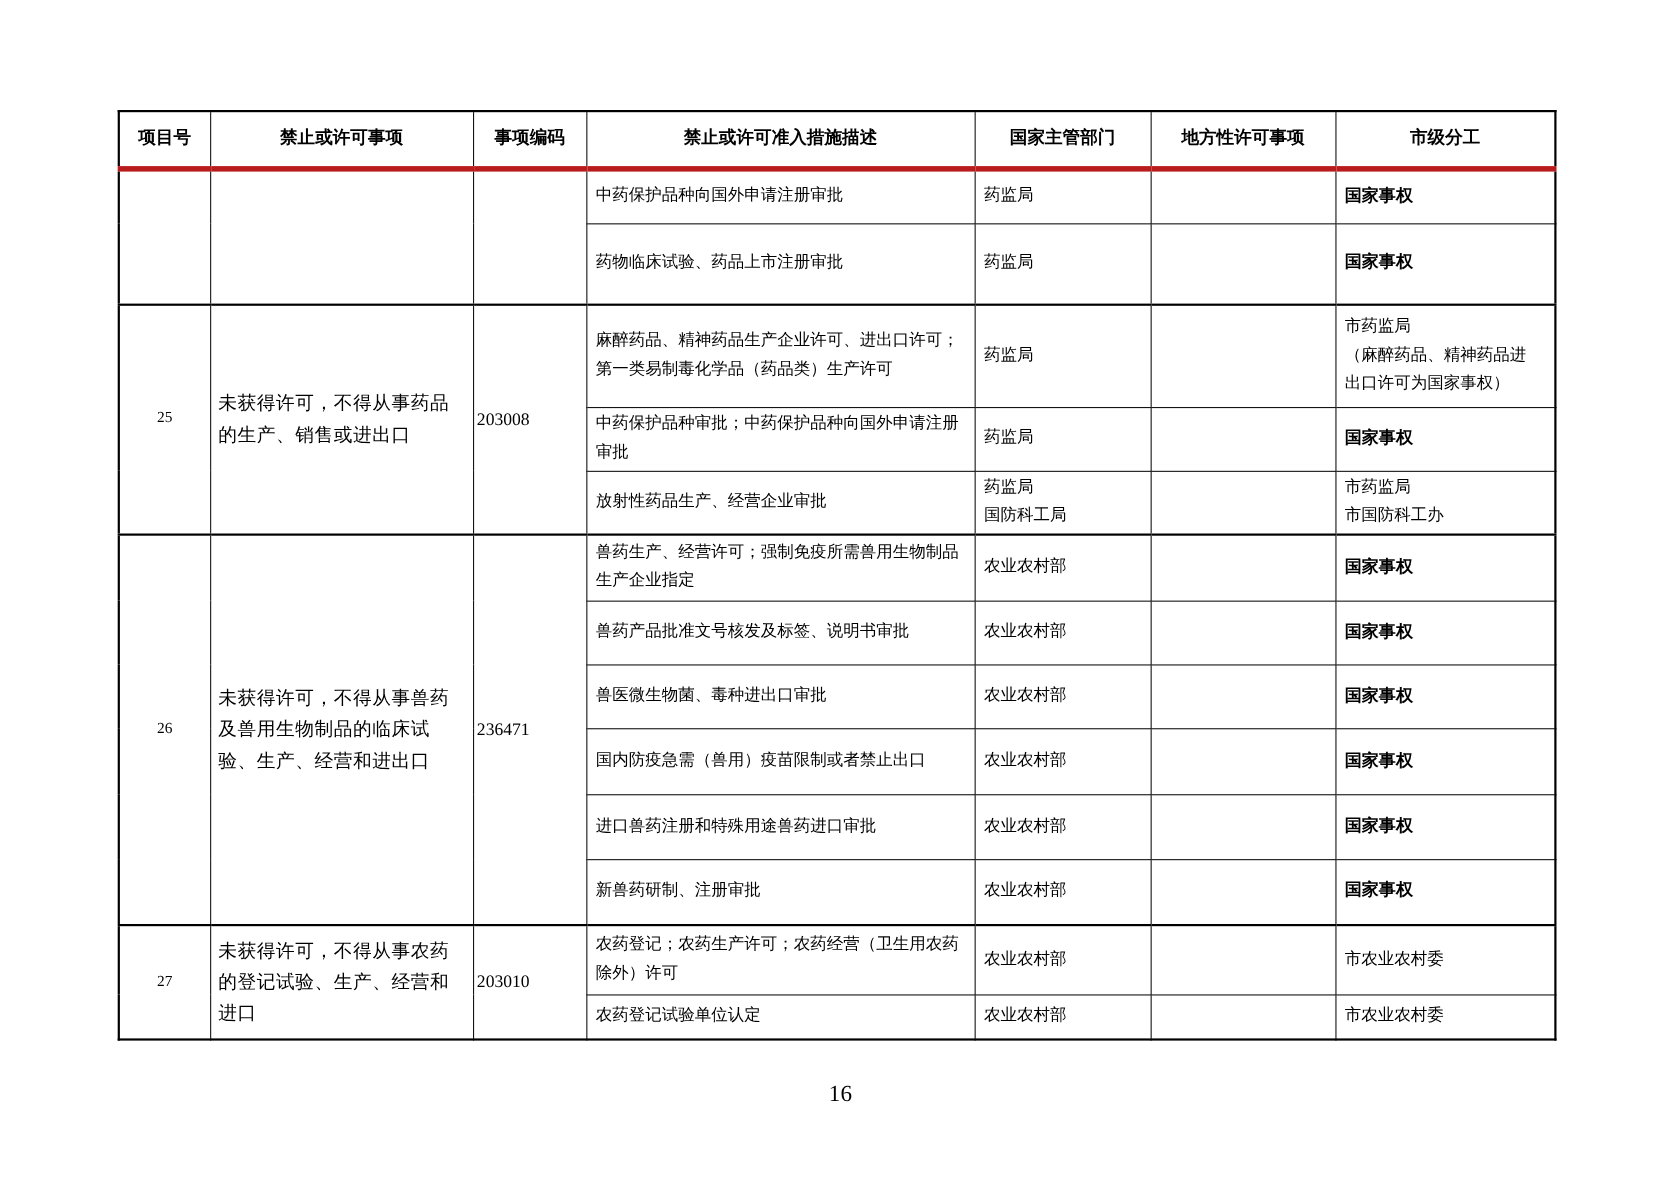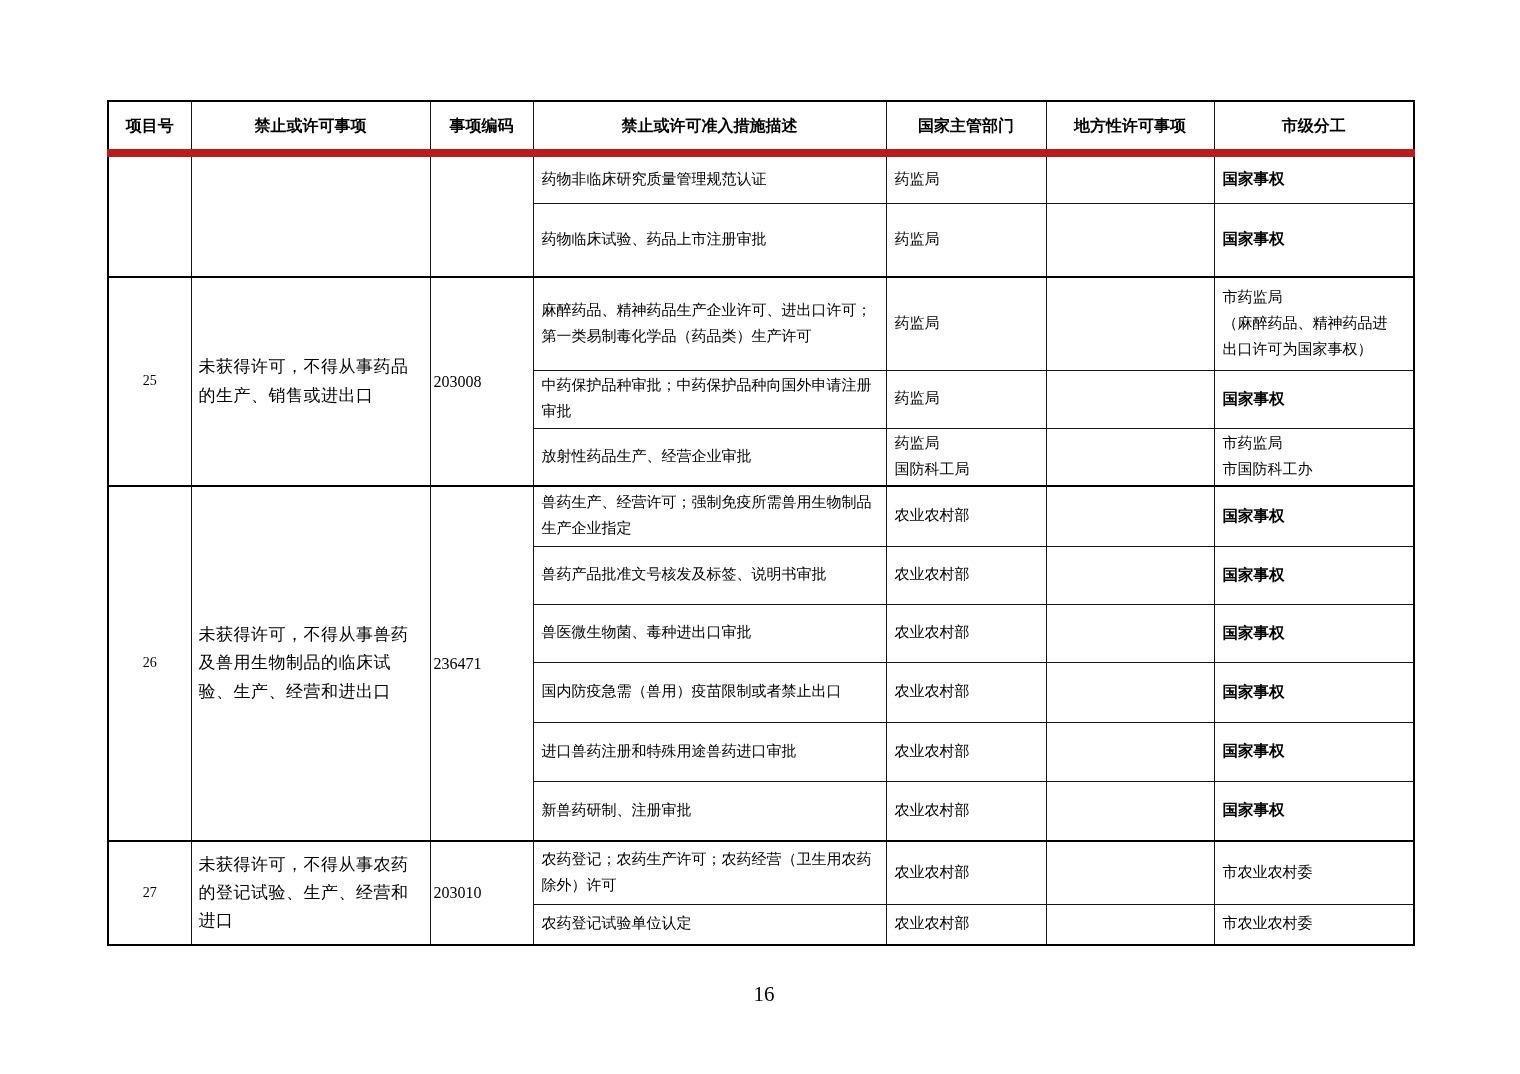--- a/index.html
+++ b/index.html
@@ -33,21 +33,21 @@
     vertical-align: middle;
     padding: 2px 6px;
     font-size: 15px;
     line-height: 1.72;
     overflow: hidden;
   }
   .permit-table thead th {
     font-weight: bold;
     font-size: 16px;
     text-align: center;
-    border-bottom: 8px solid #b91c1c;
+    border-bottom: 5px solid #b91c1c;
     padding: 4px 2px;
   }
   
   tr.group-start td { border-top: 2px solid #000; }
 
   td.item-cell {
     text-align: center;
     font-size: 14px;
     padding: 2px 2px;
   }
@@ -108,21 +108,21 @@
         <th>市级分工</th>
       </tr>
     </thead>
     <tbody>
 
       <tr style="height:50px">
         <td class="item-cell" rowspan="2"></td>
         <td class="matter-cell" rowspan="2"></td>
         <td class="code-cell" rowspan="2"></td>
         <td class="measure-cell">
-            <span class="cell-text">药物非临床研究质量管理规范认证</span>
+            <span class="cell-text">中药保护品种向国外申请注册审批</span>
           </td>
         <td class="dept-cell">
             <span class="cell-text">药监局</span>
           </td>
         <td class="local-cell"></td>
         <td class="municipal-cell bold">
             <span class="cell-text">国家事权</span>
           </td>
       </tr>
       <tr style="height:74px">

